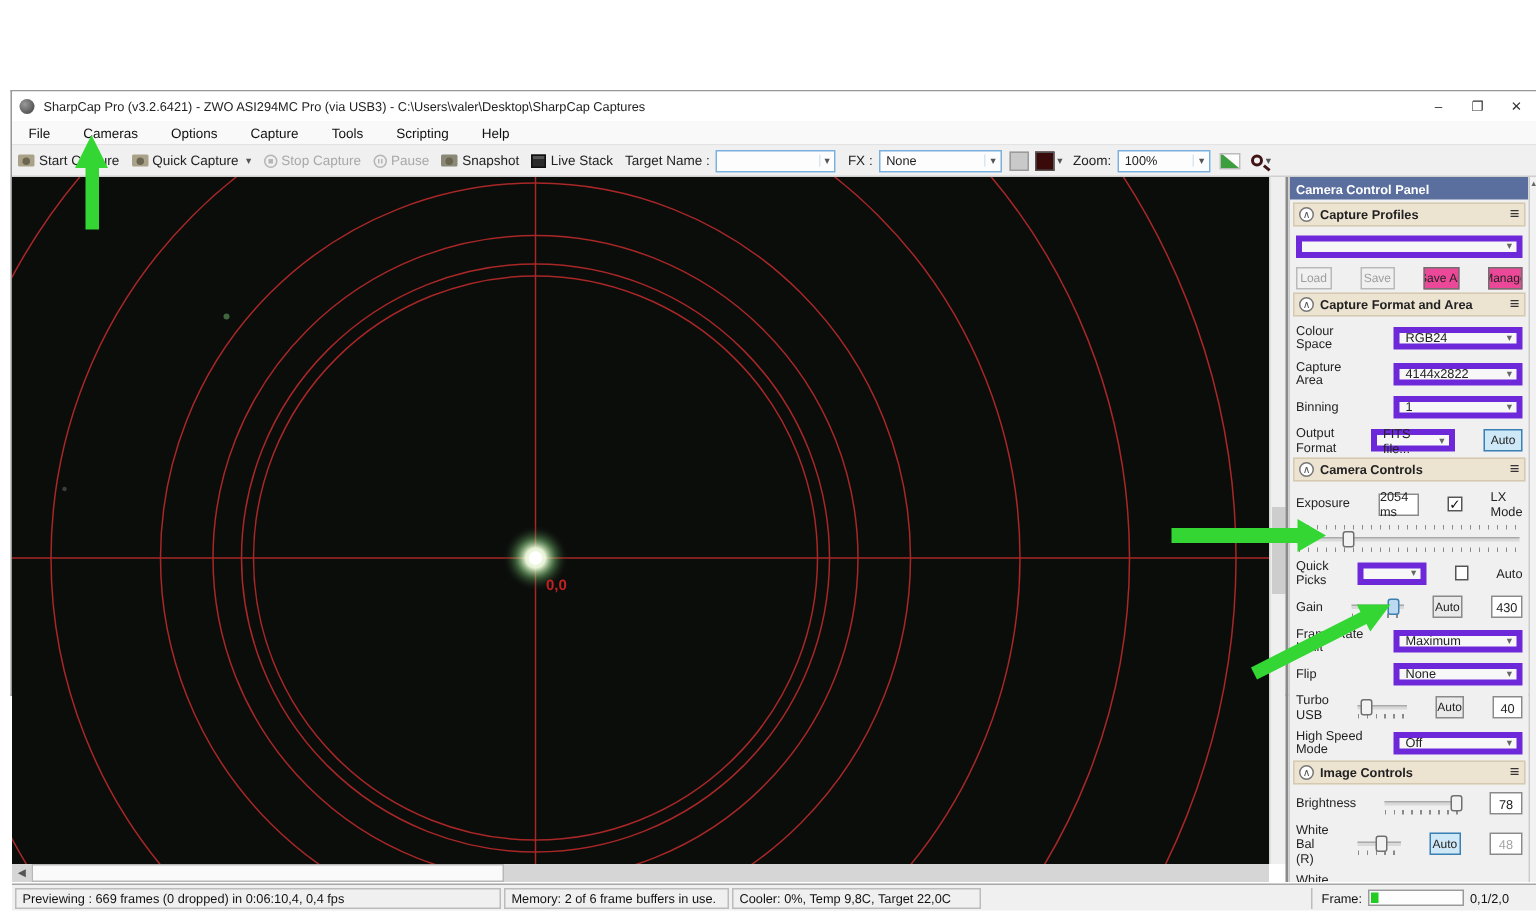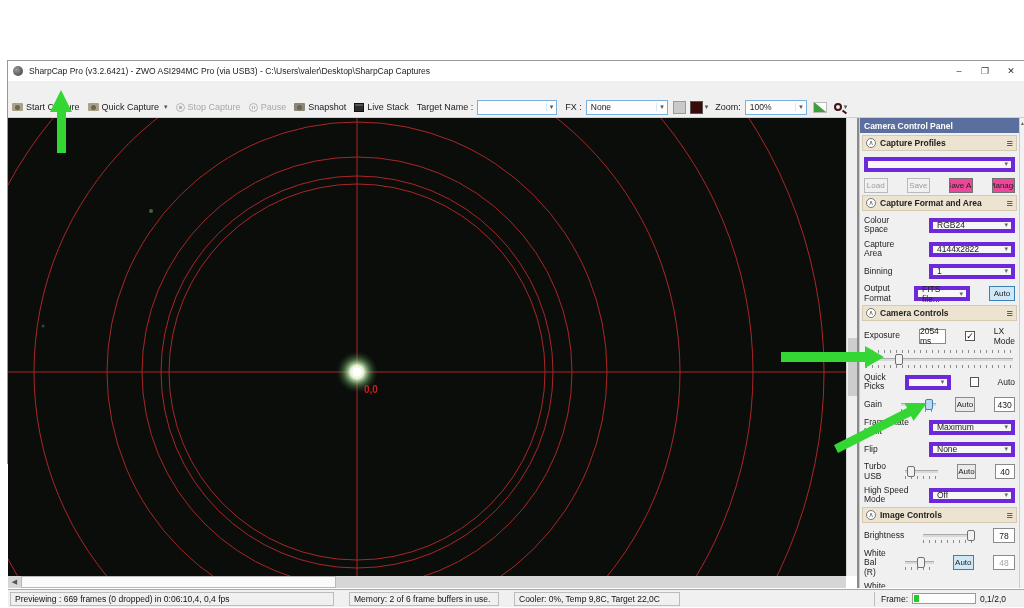--- a/index.html
+++ b/index.html
@@ -80,21 +80,21 @@
   .slider-thumb.blue { background:#bcd9f2; border-color:#3c7fb1; }
   .mini-slider { width:46px; }
   .mini-slider .slider-track { height:11px; }
   .mini-slider .ticks { margin-top:0px; }
 
   
   .panel-scroll { position:absolute; left:1011px; top:57px; width:6px; height:470px; background:#f2f2f2; border-left:1px solid #ccc; }
   .panel-scroll .up { position:absolute; top:2px; left:0; width:100%; text-align:center; font-size:5px; color:#666; }
 
   
-  .statusbar { position:absolute; left:0; top:528px; width:100%; height:18px; background:#f0f0f0; border-top:1px solid #a8a8a8; display:flex; align-items:center; font-size:8.5px; color:#111;gap:13px; }
+  .statusbar { position:absolute; left:0; top:528px; width:100%; height:18px; background:#f0f0f0; border-top:1px solid #a8a8a8; display:flex; align-items:center; font-size:8.5px; color:#111; }
   .status-cell { height:14px; margin-left:2px; border:1px solid #bcbcbc; display:flex; align-items:center; padding:0 4px; white-space:nowrap; overflow:hidden; }
   .frame-cell { margin-left:auto; display:flex; align-items:center; gap:4px; border-left:1px solid #bcbcbc; height:14px; padding-left:6px; }
   .frame-bar { width:64px; height:11px; background:#fdfdfd; border:1px solid #9a9a9a; position:relative; }
   .frame-bar .fill { position:absolute; left:1px; top:1px; width:5px; height:7px; background:#22cc22; }
   .frame-val { width:44px; text-align:left; }
 
   
   #arrows { position:absolute; left:0; top:0; width:1024px; height:608px; pointer-events:none; z-index:60; }
 </style>
 </head>
@@ -106,20 +106,29 @@
     <div class="titlebar">
       <span class="app-icon"></span>
       <span class="title-text">SharpCap Pro (v3.2.6421) - ZWO ASI294MC Pro (via USB3) - C:\Users\valer\Desktop\SharpCap Captures</span>
       <span class="win-controls">
         <span class="win-btn">–</span>
         <span class="win-btn">❐</span>
         <span class="win-btn">✕</span>
       </span>
     </div>
 
+    <div class="menubar">
+      <span class="menu-item">File</span>
+      <span class="menu-item">Cameras</span>
+      <span class="menu-item">Options</span>
+      <span class="menu-item">Capture</span>
+      <span class="menu-item">Tools</span>
+      <span class="menu-item">Scripting</span>
+      <span class="menu-item">Help</span>
+    </div>
 
     <div class="toolbar">
       <span class="tb-btn">
         <span class="cam-icon"></span>
         <span>Start Capture</span>
       </span>
       <span class="tb-btn">
         <span class="cam-icon"></span>
         <span>Quick Capture</span>
         <span class="dd-arrow">▾</span>

